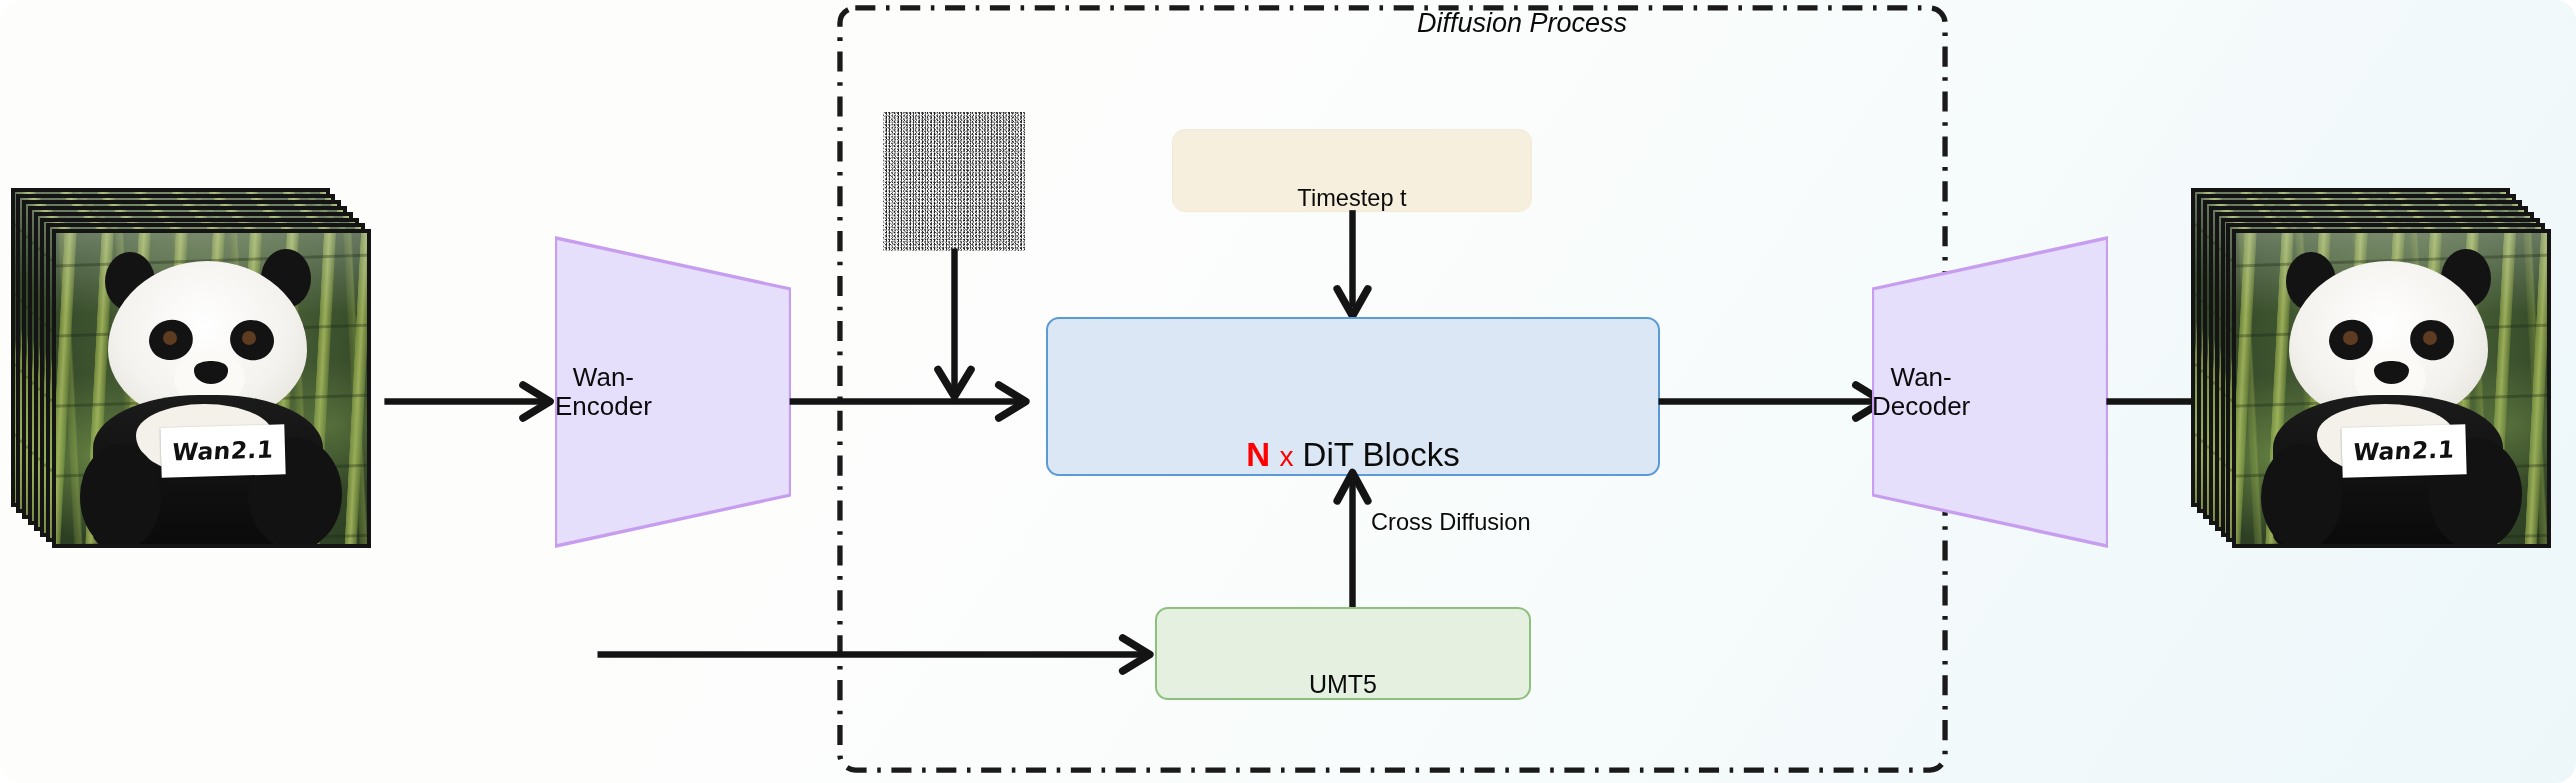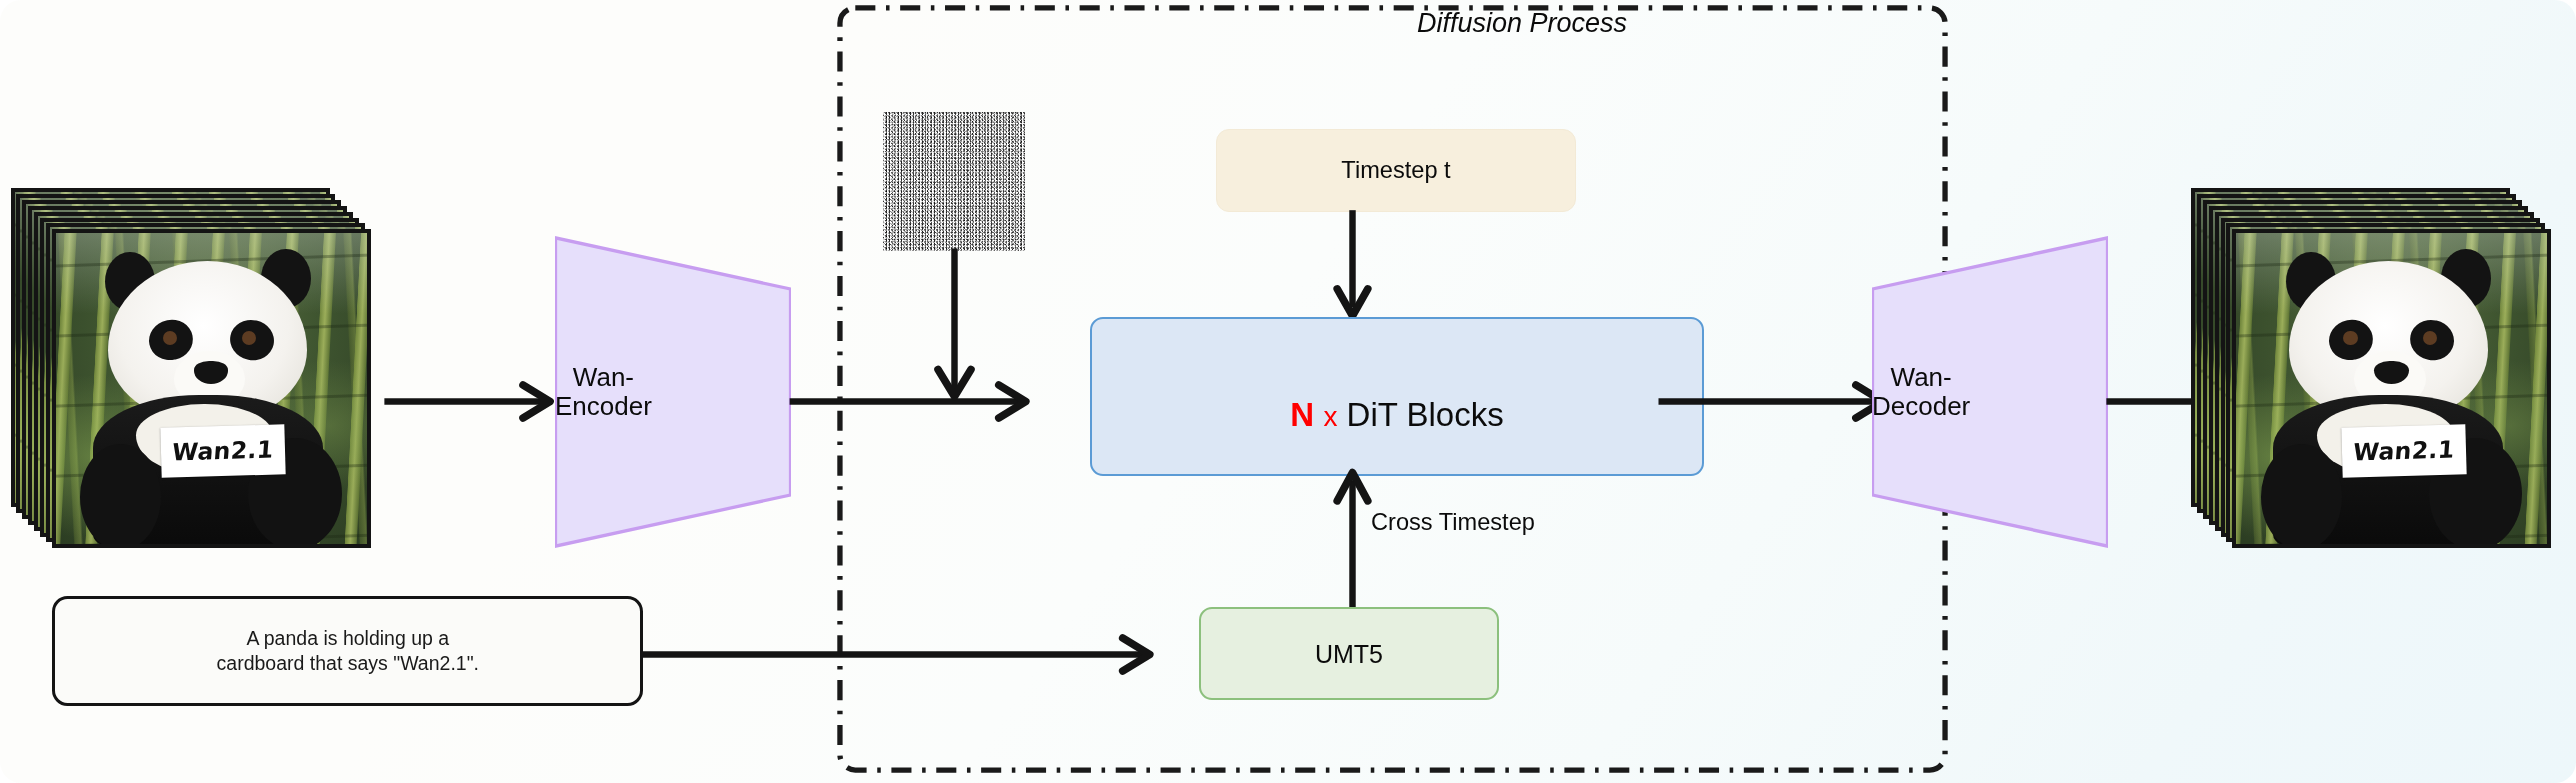--- a/index.html
+++ b/index.html
@@ -190,24 +190,23 @@
     inset: 0;
     clip-path: polygon(0.9% 17.4%, 99.1% 1.3%, 99.1% 98.7%, 0.9% 82.6%);
     background: #e6dffb;
   }
 
   
   .rbox {
     position: absolute;
     box-sizing: border-box;
     display: flex;
-    align-items: center;
+    align-items: flex-end;
     justify-content: center;
     border-radius: 13px;
-    margin-left: 44px;
   }
   .box-timestep {
     background: #f7efdd;
     border: 0.6px solid #f3ead6;
   }
   .box-dit {
     background: #dce7f5;
     border: 2.4px solid #5b9bd5;
   }
   .box-umt5 {
@@ -389,37 +388,33 @@
       <polyline points="336,12 382,40 336,68" fill="none" stroke="#141414" stroke-width="13" stroke-linecap="round" stroke-linejoin="round"></polyline>
     </svg>
   </div>
 
   <div class="conn abs" style="left:1329px; top:470px; width:47px; height:138px;">
     <svg width="47" height="138" viewBox="0 0 80 234">
       <line x1="40" y1="234" x2="40" y2="18" stroke="#141414" stroke-width="11"></line>
       <polyline points="14,52 40,4 66,52" fill="none" stroke="#141414" stroke-width="13" stroke-linecap="round" stroke-linejoin="round"></polyline>
     </svg>
   </div>
-  <div class="t-crossattn" style="left:1371px; top:509px;">Cross Timestep</div>
-
-  <div class="rbox box-umt5" style="left:1155px; top:607px; width:300px; height:93px;">
+  <div class="t-crossattn" style="left:1371px; top:509px;">Cross Diffusion</div>
+
+  <div class="rbox box-umt5" style="left:1155px; top:607px; width:376px; height:93px;">
     <div class="node-label t-umt5">UMT5</div>
   </div>
 
   <div class="conn abs" style="left:596px; top:631px; width:567px; height:47px;">
     <svg width="567" height="47" viewBox="0 0 960 80">
       <line x1="0" y1="40" x2="930" y2="40" stroke="#141414" stroke-width="11"></line>
       <polyline points="894,12 940,40 894,68" fill="none" stroke="#141414" stroke-width="13" stroke-linecap="round" stroke-linejoin="round"></polyline>
     </svg>
   </div>
 
-  <div class="rbox box-prompt" style="left:8.3px; top:596px; width:591px; height:110px;">
-    <div class="t-prompt">A panda is holding up a
-cardboard that says "Wan2.1".</div>
-  </div>
 
   <div class="trapezoid trap-decoder" style="left:1872px; top:236px; width:236px; height:312px;">
     <div class="trap-decoder-fill"></div>
     <div class="trap-inner">
       <div class="node-label t-decoder">Wan-
 Decoder</div>
     </div>
   </div>
 
   <div class="conn abs" style="left:2106px; top:378px; width:130px; height:47px;">

